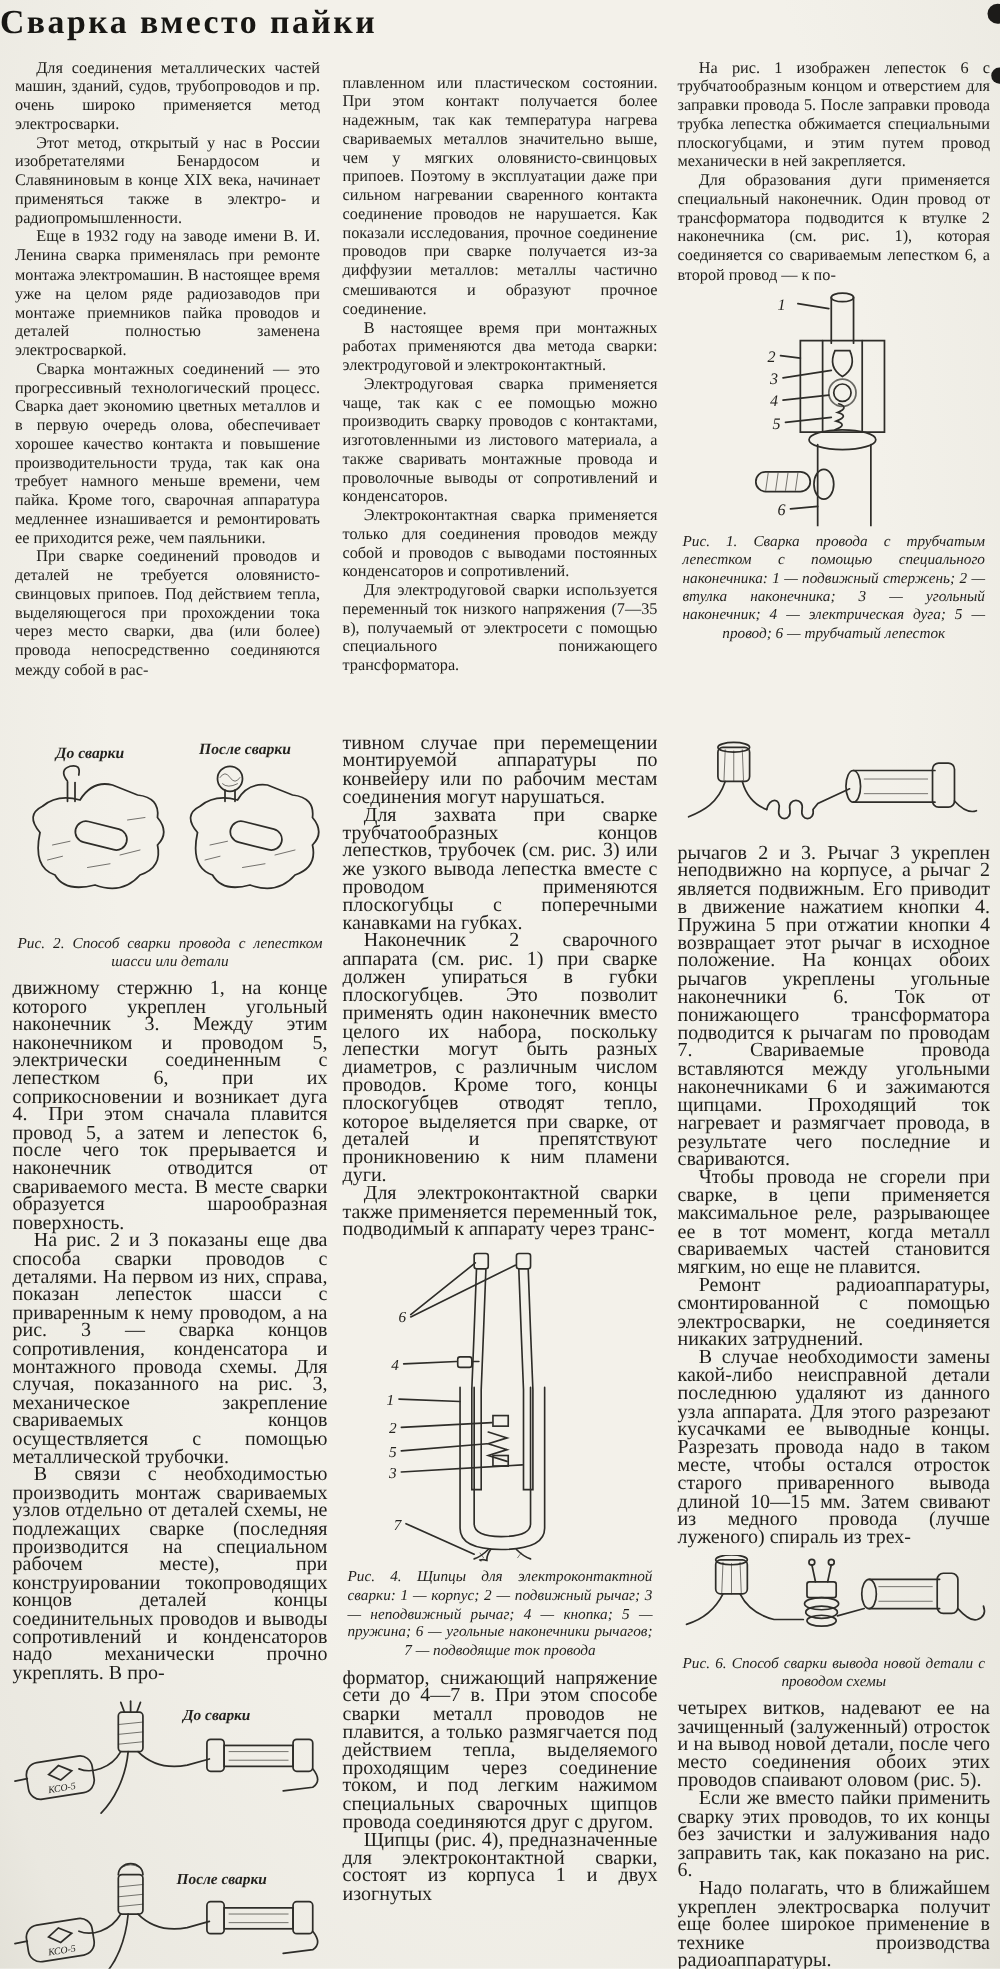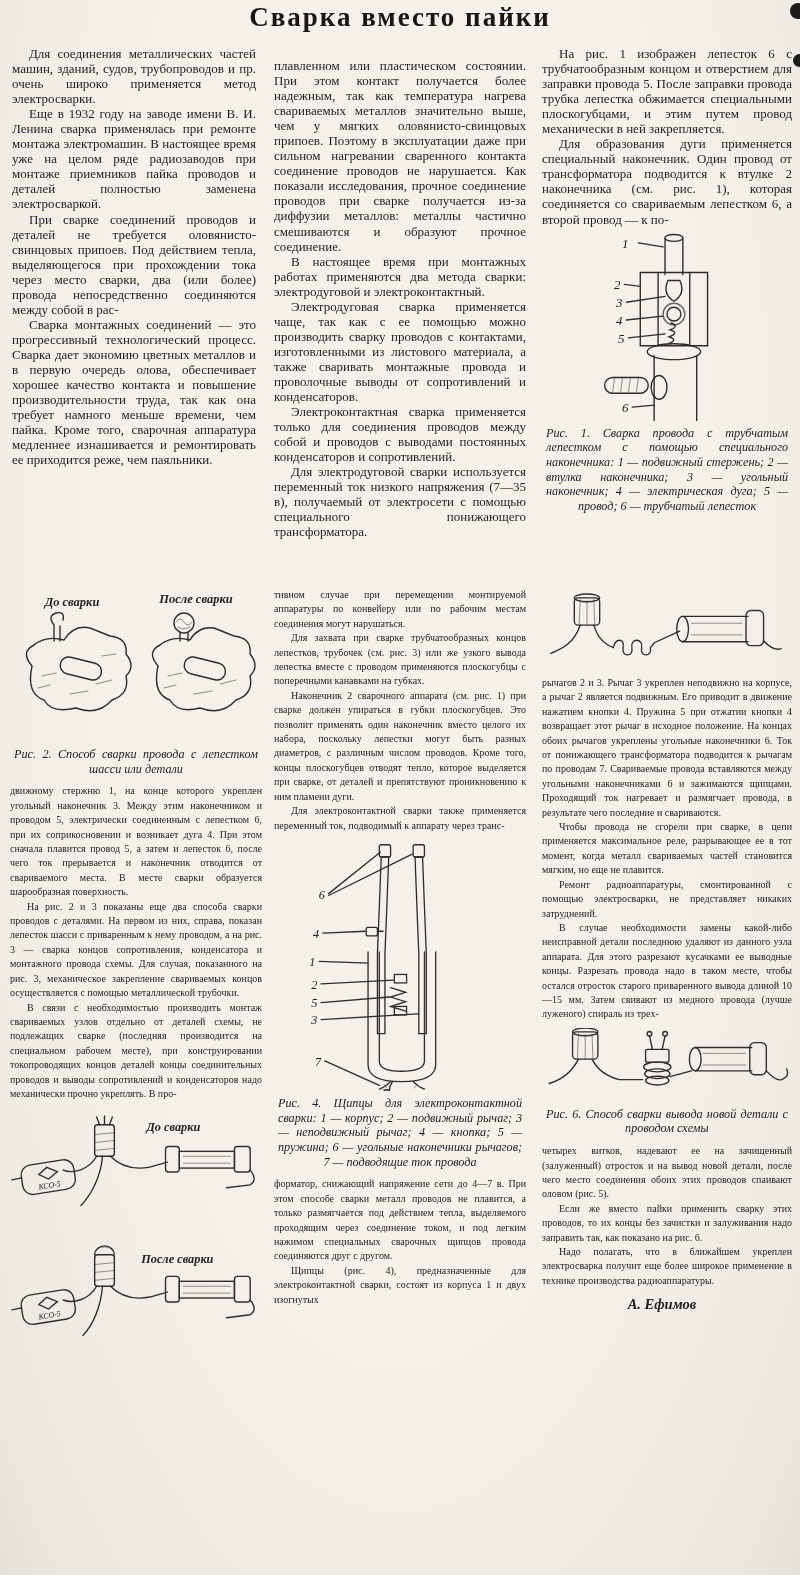--- a/index.html
+++ b/index.html
@@ -3,35 +3,35 @@
 <meta charset="utf-8">
 <style>
   html,body { margin:0; padding:0; }
   .page {
     position:relative; width:800px; height:1575px; overflow:hidden;
     background: radial-gradient(ellipse at 50% 35%, #f3f1ea 55%, #eae8e0 92%, #e3e1d8 100%);
     font-family:"Liberation Serif", serif; color:#1f1e1b;
   }
   .title {
     position:absolute; left:0; top:2px; width:100%; margin:0;
-    text-align:center; font-size:27px; font-weight:bold; letter-spacing:2px;
+    font-size:27px; font-weight:bold; letter-spacing:2px;
     color:#181714;
   }
   .col { position:absolute; }
   .c1 { left:12px;  top:46px;  width:244px; }
   .c2 { left:274px; top:58px;  width:252px; }
   .c3 { left:542px; top:46px;  width:250px; }
   .c4 { left:10px;  top:588px; width:252px; }
   .c5 { left:274px; top:588px; width:252px; }
   .c6 { left:542px; top:588px; width:250px; }
   .col p {
     margin:0; text-align:justify; text-indent:17px;
     font-size:13px; line-height:15.05px;
   }
-  .c4 p, .c5 p, .c6 p { font-size:10px; line-height:14.4px; }
+  .c4 p, .c5 p, .c6 p { font-size:16px; line-height:14.4px; }
   .col p.cont { text-indent:0; }
   .fig { display:block; margin:4px auto 2px; }
   .fig * { stroke:#2e2d29; stroke-width:1.4; fill:none; stroke-linecap:round; }
   .fig text { stroke:none; fill:#24231f; }
   .fig .hatch { stroke:none; }
   .fig .shade { stroke-width:0.8; opacity:0.65; }
   .flb { font:italic 13px "Liberation Serif", serif; }
   .fsm { font:italic 8px "Liberation Serif", serif; }
   .ftag { font:italic bold 12.5px "Liberation Serif", serif; }
   .fig-caption {
@@ -50,23 +50,24 @@
 <body>
 
 <div class="page">
   <div class="artifact a1"></div>
   <div class="artifact a2"></div>
 
   <h1 class="title">Сварка вместо пайки</h1>
 
   <div class="col c1">
     <p>Для соединения металлических частей машин, зданий, судов, трубопроводов и пр. очень широко применяется метод электросварки.</p>
+    <p>Этот метод, открытый у нас в России изобретателями Бенардосом и Славяниновым в конце XIX века, начинает применяться также в электро- и радиопромышленности.</p>
     <p>Еще в 1932 году на заводе имени В. И. Ленина сварка применялась при ремонте монтажа электромашин. В настоящее время уже на целом ряде радиозаводов при монтаже приемников пайка проводов и деталей полностью заменена электросваркой.</p>
+    <p>Сварка монтажных соединений — это прогрессивный технологический процесс. Сварка дает экономию цветных металлов и в первую очередь олова, обеспечивает хорошее качество контакта и повышение производительности труда, так как она требует намного меньше времени, чем пайка. Кроме того, сварочная аппаратура медленнее изнашивается и ремонтировать ее приходится реже, чем паяльники.</p>
     <p>При сварке соединений проводов и деталей не требуется оловянисто-свинцовых припоев. Под действием тепла, выделяющегося при прохождении тока через место сварки, два (или более) провода непосредственно соединяются между собой в рас-</p>
-    <p>Сварка монтажных соединений — это прогрессивный технологический процесс. Сварка дает экономию цветных металлов и в первую очередь олова, обеспечивает хорошее качество контакта и повышение производительности труда, так как она требует намного меньше времени, чем пайка. Кроме того, сварочная аппаратура медленнее изнашивается и ремонтировать ее приходится реже, чем паяльники.</p>
   </div>
 
   <div class="col c2">
     <p class="cont">плавленном или пластическом состоянии. При этом контакт получается более надежным, так как температура нагрева свариваемых металлов значительно выше, чем у мягких оловянисто-свинцовых припоев. Поэтому в эксплуатации даже при сильном нагревании сваренного контакта соединение проводов не нарушается. Как показали исследования, прочное соединение проводов при сварке получается из-за диффузии металлов: металлы частично смешиваются и образуют прочное соединение.</p>
     <p>В настоящее время при монтажных работах применяются два метода сварки: электродуговой и электроконтактный.</p>
     <p>Электродуговая сварка применяется чаще, так как с ее помощью можно производить сварку проводов с контактами, изготовленными из листового материала, а также сваривать монтажные провода и проволочные выводы от сопротивлений и конденсаторов.</p>
     <p>Электроконтактная сварка применяется только для соединения проводов между собой и проводов с выводами постоянных конденсаторов и сопротивлений.</p>
     <p>Для электродуговой сварки используется переменный ток низкого напряжения (7—35 в), получаемый от электросети с помощью специального понижающего трансформатора.</p>
   </div>
 
@@ -295,21 +296,21 @@
       <ellipse cx="141" cy="38" rx="6" ry="13"></ellipse>
       <path d="M141,25 L208,25 M141,51 L208,51"></path>
       <rect x="206" y="19" width="18" height="36" rx="5"></rect>
       <line x1="150" y1="32" x2="202" y2="32" class="shade"></line>
       <line x1="150" y1="44" x2="202" y2="44" class="shade"></line>
       <path d="M224,50 q10,11 18,8"></path>
     </svg>
 
     <p class="cont" style="margin-top:4px">рычагов 2 и 3. Рычаг 3 укреплен неподвижно на корпусе, а рычаг 2 является подвижным. Его приводит в движение нажатием кнопки 4. Пружина 5 при отжатии кнопки 4 возвращает этот рычаг в исходное положение. На концах обоих рычагов укреплены угольные наконечники 6. Ток от понижающего трансформатора подводится к рычагам по проводам 7. Свариваемые провода вставляются между угольными наконечниками 6 и зажимаются щипцами. Проходящий ток нагревает и размягчает провода, в результате чего последние и свариваются.</p>
     <p>Чтобы провода не сгорели при сварке, в цепи применяется максимальное реле, разрывающее ее в тот момент, когда металл свариваемых частей становится мягким, но еще не плавится.</p>
-    <p>Ремонт радиоаппаратуры, смонтированной с помощью электросварки, не представляет никаких затруднений.</p>
+    <p>Ремонт радиоаппаратуры, смонтированной с помощью электросварки, не соединяется никаких затруднений.</p>
     <p>В случае необходимости замены какой-либо неисправной детали последнюю удаляют из данного узла аппарата. Для этого разрезают кусачками ее выводные концы. Разрезать провода надо в таком месте, чтобы остался отросток старого приваренного вывода длиной 10—15 мм. Затем свивают из медного провода (лучше луженого) спираль из трех-</p>
 
     <svg class="fig" width="248" height="74" viewBox="0 0 250 76" style="margin-top:6px">
 
       <rect x="28" y="4" width="26" height="28" rx="4"></rect>
       <ellipse cx="41" cy="4" rx="13" ry="4"></ellipse>
       <line x1="34" y1="6" x2="33" y2="31" class="shade"></line>
       <line x1="41" y1="7" x2="41" y2="32" class="shade"></line>
       <line x1="48" y1="6" x2="49" y2="31" class="shade"></line>
       <path d="M34,32 C26,48 14,54 4,57"></path>

